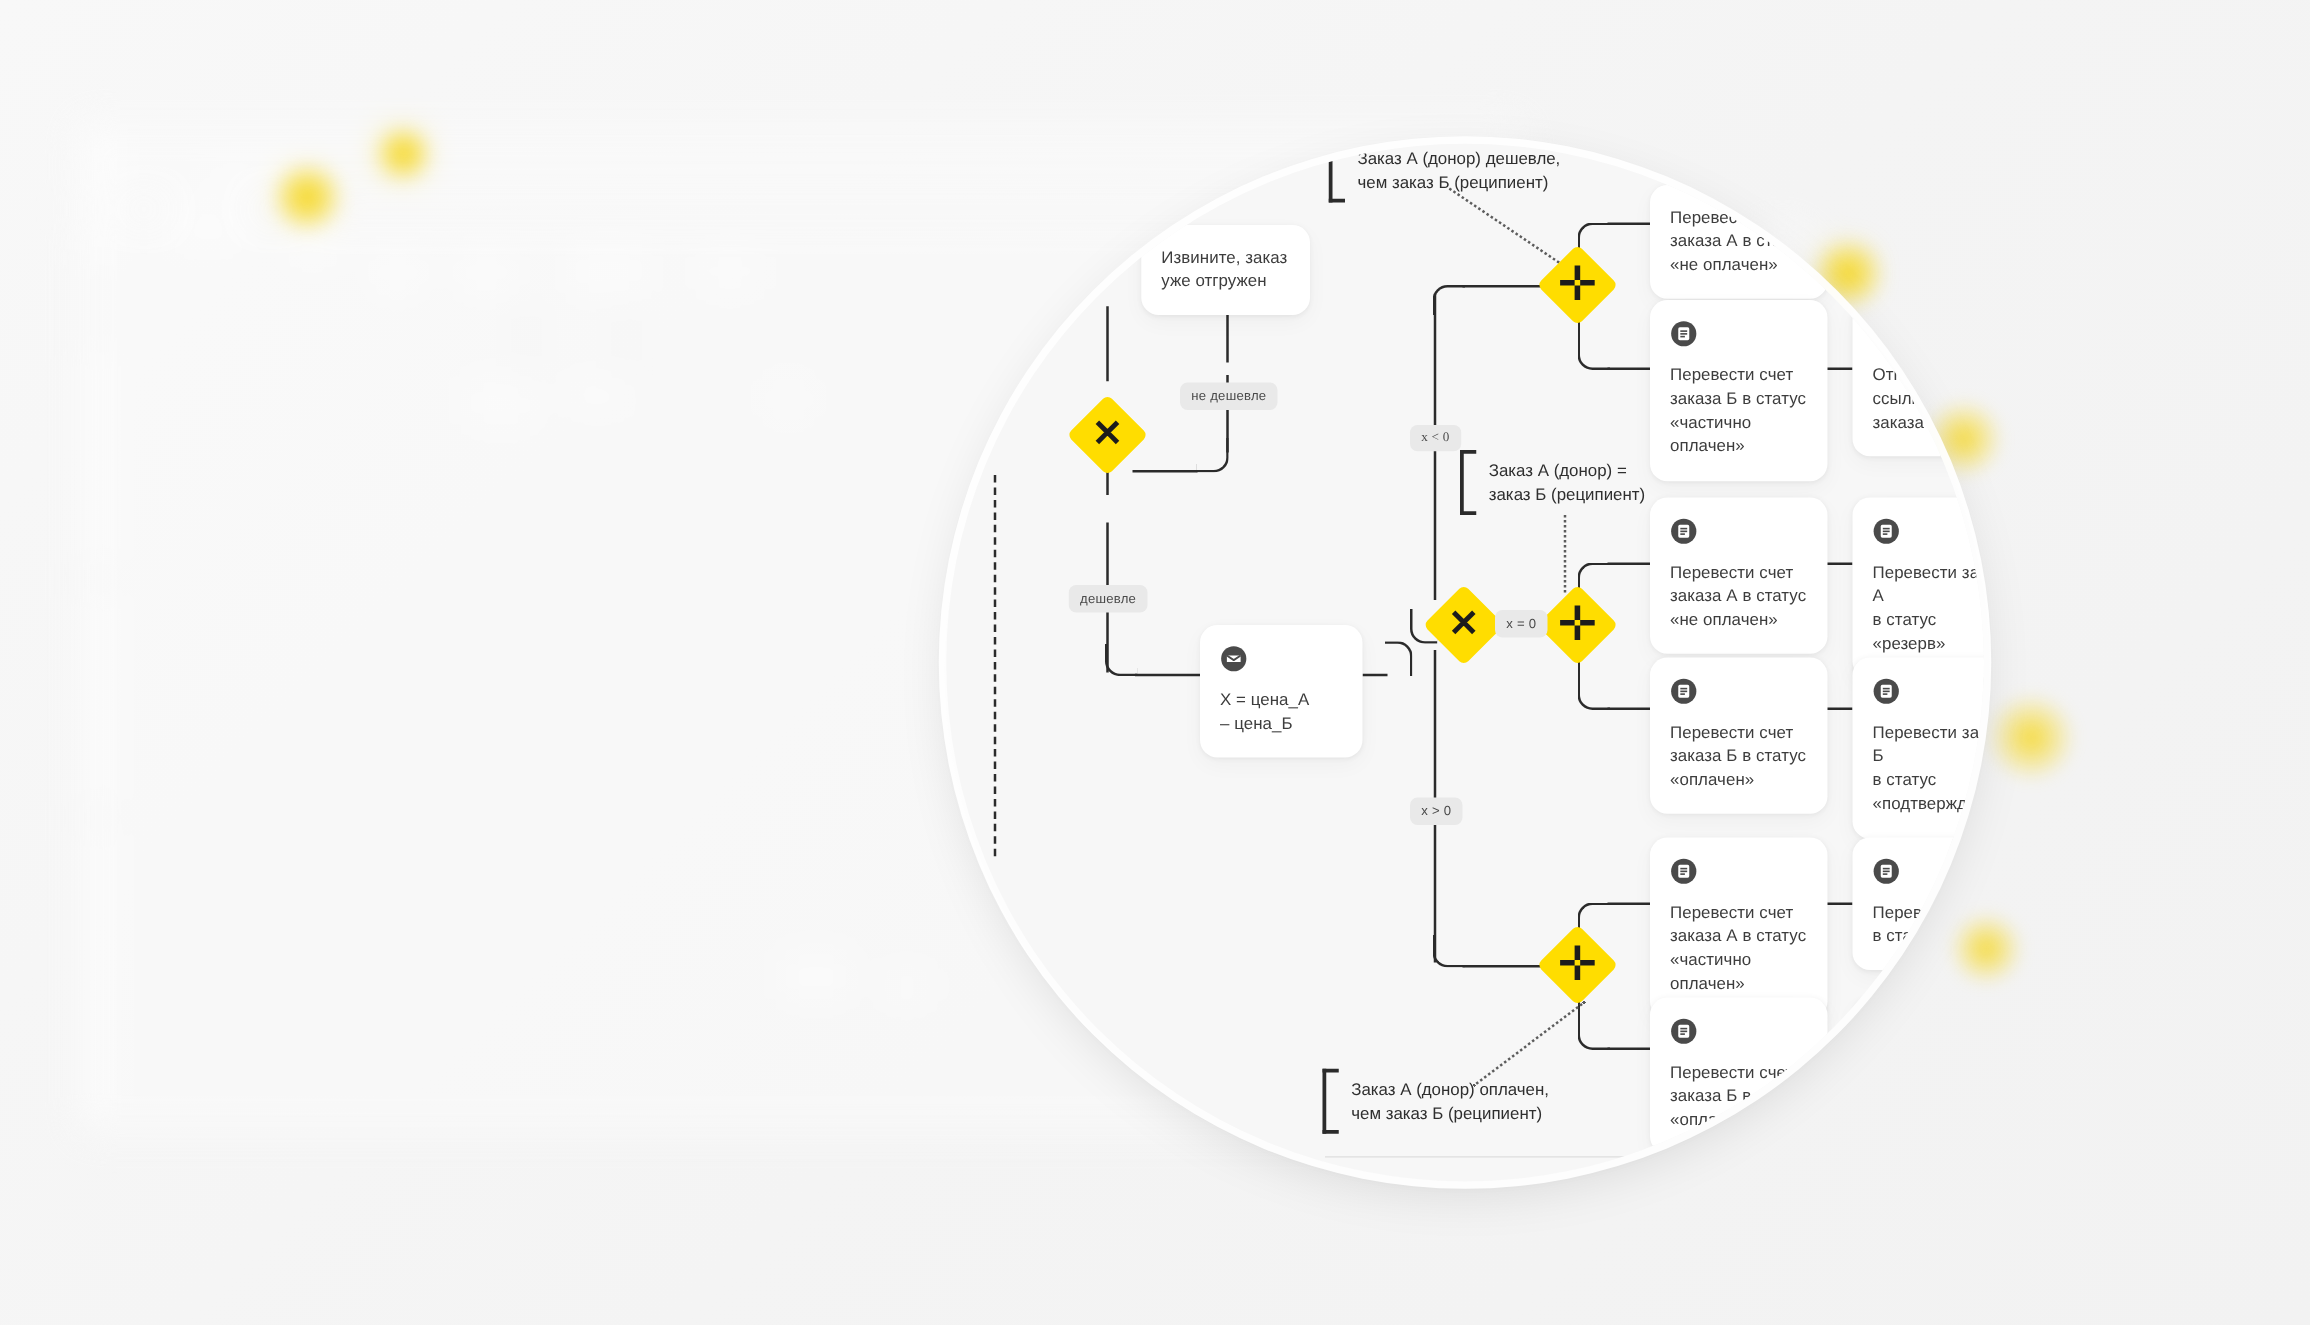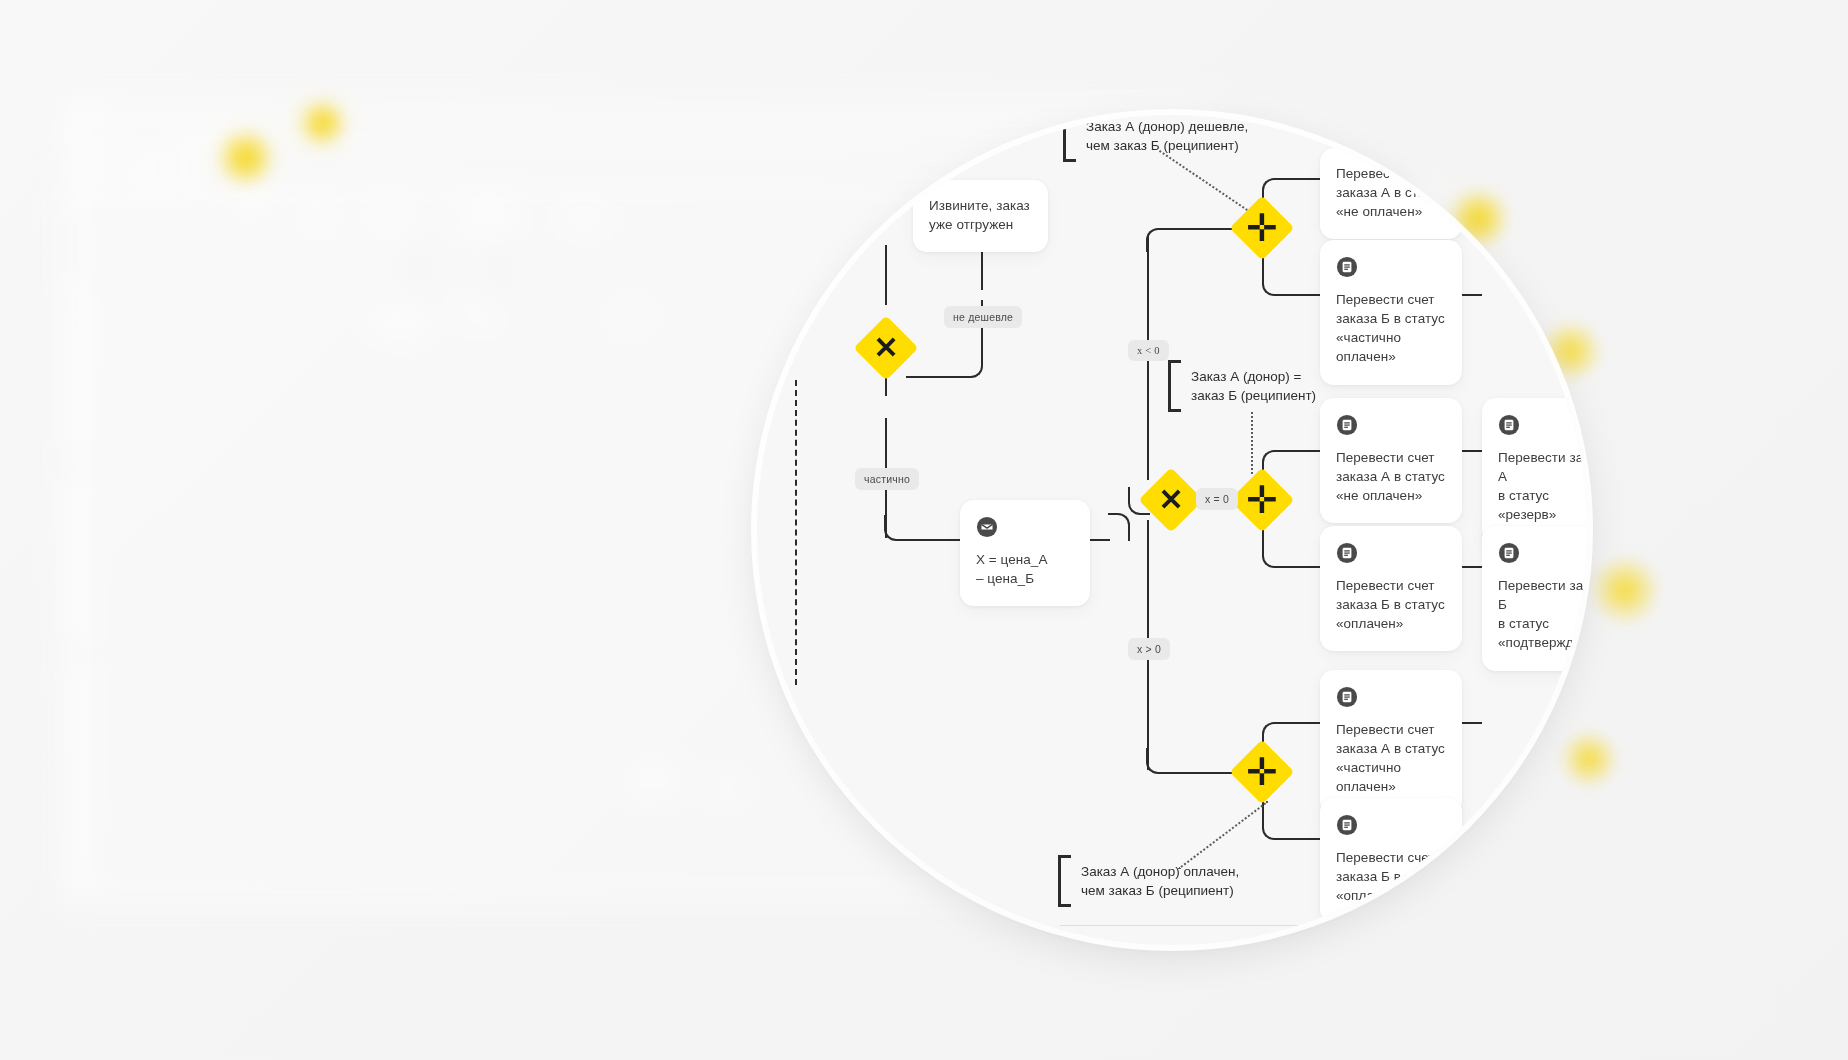--- a/index.html
+++ b/index.html
@@ -324,21 +324,21 @@
         <span class="glyph">✛</span>
       </div>
       <div class="gateway plus" style="left:1239px; top:749px;">
         <span class="glyph">✛</span>
       </div>
 
       <div class="pill" style="left:944px; top:306px;">
         <span>не дешевле</span>
       </div>
       <div class="pill" style="left:855px; top:468px;">
-        <span>частично</span>
+        <span>дешевле</span>
       </div>
       <div class="pill" style="left:1128px; top:340px;font-family:Liberation Serif, serif;">
         <span>x &lt; 0</span>
       </div>
       <div class="pill" style="left:1196px; top:488px;">
         <span>x = 0</span>
       </div>
       <div class="pill" style="left:1128px; top:638px;">
         <span>x &gt; 0</span>
       </div>
@@ -390,20 +390,32 @@
             <rect x="9" y="9" width="6" height="1.4" fill="#4a4a4a"></rect>
             <rect x="9" y="11.4" width="6" height="1.4" fill="#4a4a4a"></rect>
             <rect x="9" y="13.8" width="4" height="1.4" fill="#4a4a4a"></rect>
           </svg>
         </span>
         <div class="card-text">Перевести счет
 заказа Б в статус
 «частично оплачен»</div>
       </div>
 
+      <div class="card" style="left:1482px; top:240px; width:120px;">
+        <span class="card-icon">
+          <svg viewBox="0 0 24 24" width="22" height="22">
+            <circle cx="12" cy="12" r="11" fill="#4a4a4a"></circle>
+            <path d="M6 9.2h12v5.6H6z" fill="#fff"></path>
+            <path d="M6 9.2l6 4 6-4" fill="none" stroke="#4a4a4a" stroke-width="1.6" stroke-linejoin="round"></path>
+          </svg>
+        </span>
+        <div class="card-text">Отправить
+ссылки
+заказа Б</div>
+      </div>
 
       <div class="card" style="left:1320px; top:398px; width:142px;">
         <span class="card-icon">
           <svg viewBox="0 0 24 24" width="22" height="22">
             <circle cx="12" cy="12" r="11" fill="#4a4a4a"></circle>
             <rect x="7.2" y="6.4" width="9.6" height="11.2" rx="1.4" fill="#fff"></rect>
             <rect x="9" y="9" width="6" height="1.4" fill="#4a4a4a"></rect>
             <rect x="9" y="11.4" width="6" height="1.4" fill="#4a4a4a"></rect>
             <rect x="9" y="13.8" width="4" height="1.4" fill="#4a4a4a"></rect>
           </svg>
@@ -480,19 +492,32 @@
             <rect x="9" y="9" width="6" height="1.4" fill="#4a4a4a"></rect>
             <rect x="9" y="11.4" width="6" height="1.4" fill="#4a4a4a"></rect>
             <rect x="9" y="13.8" width="4" height="1.4" fill="#4a4a4a"></rect>
           </svg>
         </span>
         <div class="card-text">Перевести счет
 заказа Б в статус
 «оплачен»</div>
       </div>
 
+      <div class="card" style="left:1482px; top:670px; width:142px;">
+        <span class="card-icon">
+          <svg viewBox="0 0 24 24" width="22" height="22">
+            <circle cx="12" cy="12" r="11" fill="#4a4a4a"></circle>
+            <rect x="7.2" y="6.4" width="9.6" height="11.2" rx="1.4" fill="#fff"></rect>
+            <rect x="9" y="9" width="6" height="1.4" fill="#4a4a4a"></rect>
+            <rect x="9" y="11.4" width="6" height="1.4" fill="#4a4a4a"></rect>
+            <rect x="9" y="13.8" width="4" height="1.4" fill="#4a4a4a"></rect>
+          </svg>
+        </span>
+        <div class="card-text">Перевести з
+в статус «р</div>
+      </div>
 
       <div class="card" style="left:1482px; top:798px; width:142px; height:96px;"></div>
 
     </div>
   </div>
 
 </div>
 
 </body></html>

